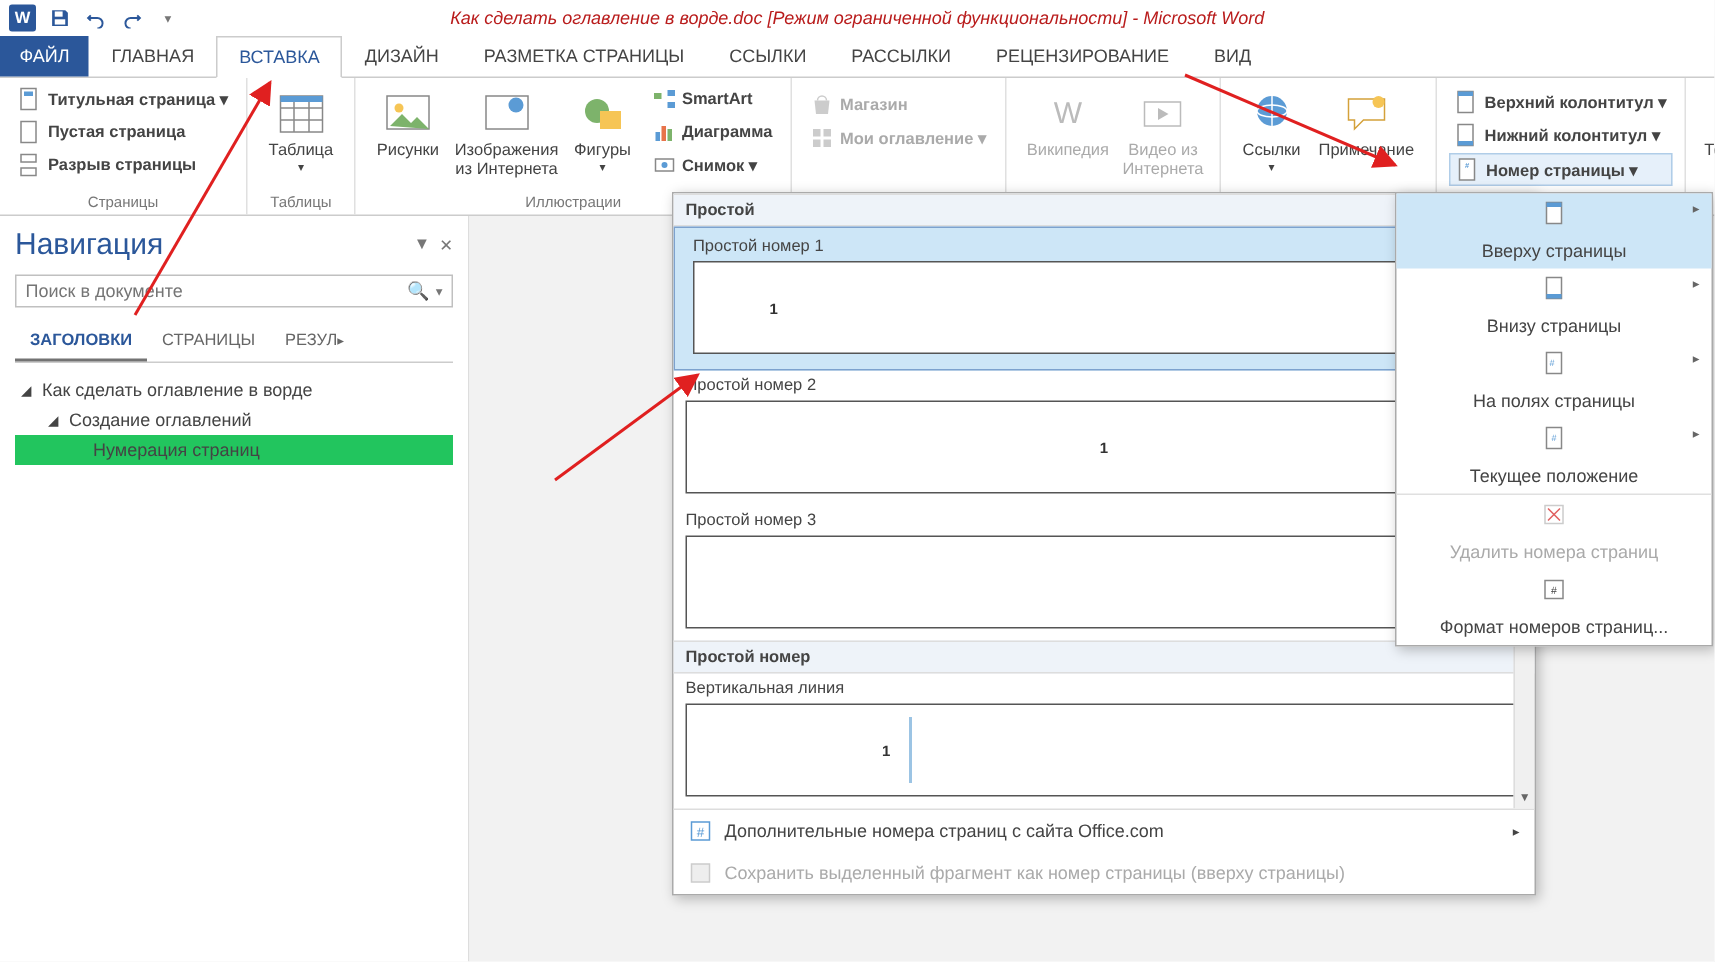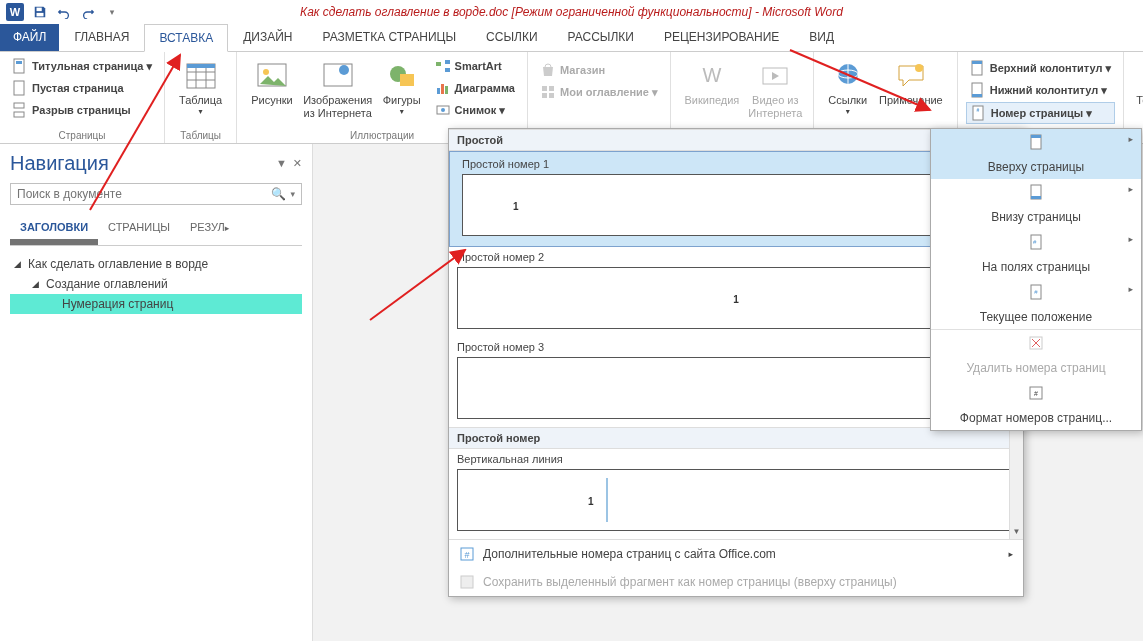--- a/index.html
+++ b/index.html
@@ -25,27 +25,27 @@
   .highlighted { border: 1px solid #b0cde8; background: #e6f0fa !important; }
   .workspace { display: flex; height: calc(641px - 24px - 28px - 92px); }
   .navpane { width: 313px; border-right: 1px solid #ddd; padding: 8px 10px; background: #fff; }
   .nav-title-row { display: flex; justify-content: space-between; align-items: center; margin-bottom: 8px; }
   .nav-title { font-size: 20px; color: #2b579a; font-weight: 300; }
   .nav-controls { display: flex; gap: 6px; color: #777; font-size: 11px; }
   .nav-search { display: flex; align-items: center; border: 1px solid #c0c0c0; padding: 3px 6px; margin-bottom: 10px; }
   .nav-search input { flex: 1; border: none; outline: none; font-size: 12px; color: #888; }
   .nav-tabs { display: flex; border-bottom: 1px solid #ccc; margin-bottom: 8px; }
   .nav-tab { padding: 6px 10px; font-size: 11px; color: #666; cursor: pointer; }
-  .nav-tab.active { color: #2b579a; border-bottom: 6px solid #737373; font-weight: 600; }
+  .nav-tab.active { color: #2b579a; border-bottom: 2px solid #737373; font-weight: 600; }
   .nav-tree { font-size: 12px; }
   .tree-item { padding: 3px 0 3px 4px; cursor: pointer; display: flex; align-items: center; gap: 4px; }
   .tree-item.l1 { padding-left: 4px; }
   .tree-item.l2 { padding-left: 22px; }
   .tree-item.l3 { padding-left: 52px; }
-  .tree-item.sel { background: #5eead4; }
+  .tree-item.sel { background: #22c55e; }
   .tri { font-size: 9px; color: #444; width: 10px; }
   .doc-area { flex: 1; background: #f2f2f2; position: relative; }
   
   .gallery { position: absolute; top: 128px; left: 448px; width: 576px; background: #fff; border: 1px solid #aaa; box-shadow: 2px 2px 8px rgba(0,0,0,.25); z-index: 50; }
   .gal-body { max-height: 440px; overflow: hidden; position: relative; }
   .gal-section { background: #eef3f9; font-weight: 600; font-size: 11px; padding: 4px 8px; border-top: 1px solid #ddd; border-bottom: 1px solid #ddd; color: #444; }
   .gal-item-label { font-size: 11px; padding: 4px 8px 2px; color: #444; }
   .gal-preview { margin: 2px 8px 8px; border: 1px solid #555; height: 62px; background: #fff; position: relative; }
   .gal-item.sel .gal-preview-wrap { background: #cde6f7; border: 1px solid #7da2ce; }
   .gal-preview-wrap { padding: 2px 4px; }

